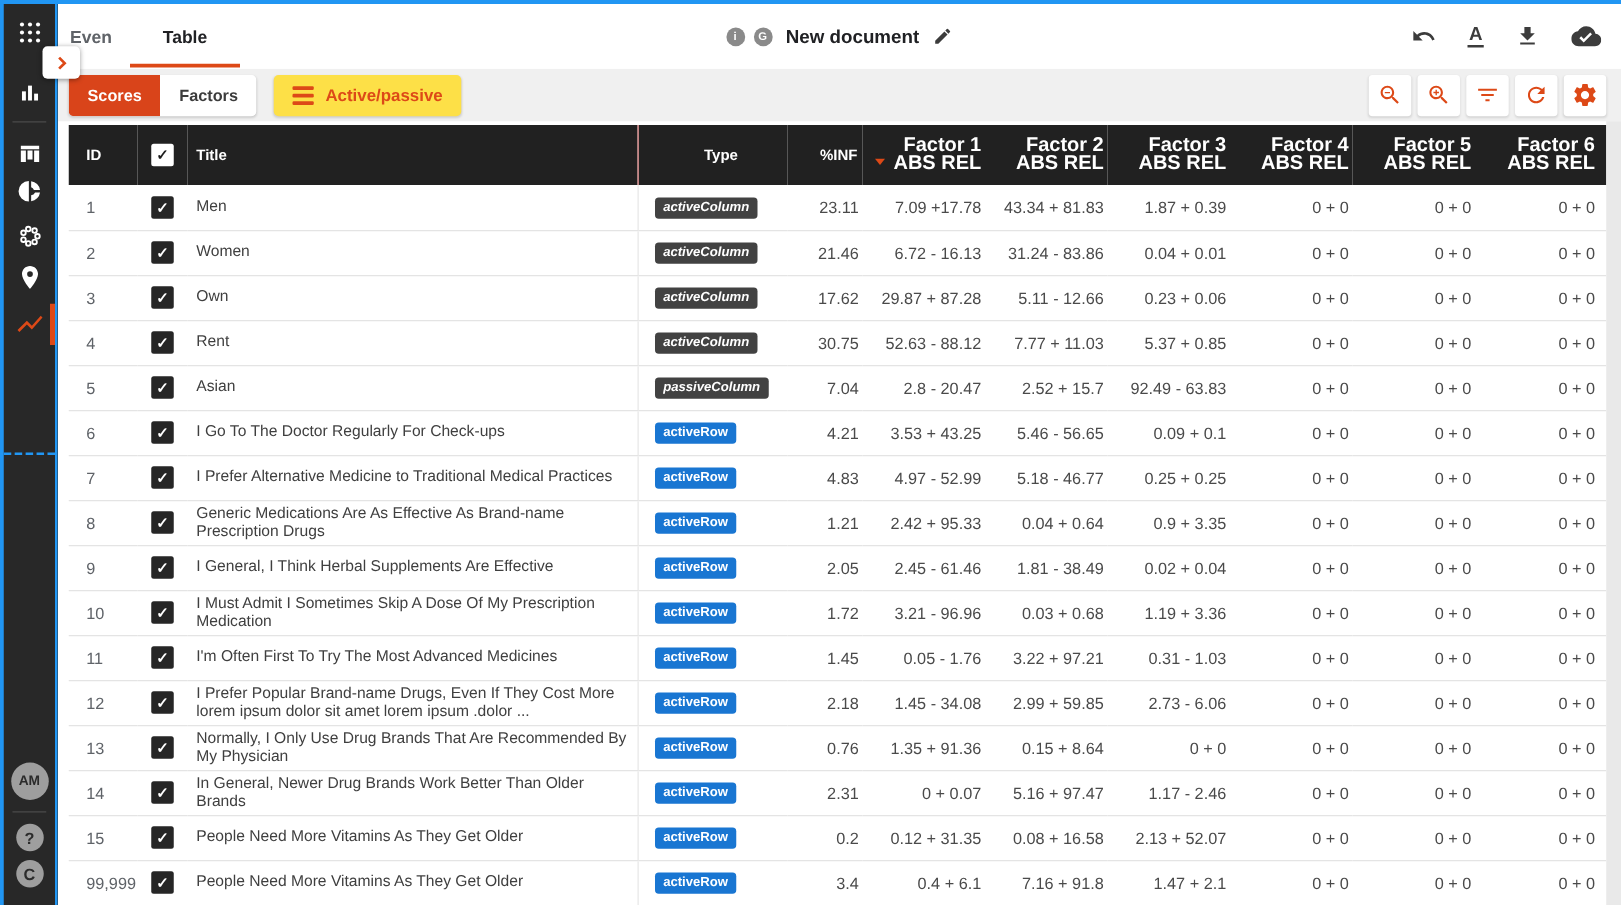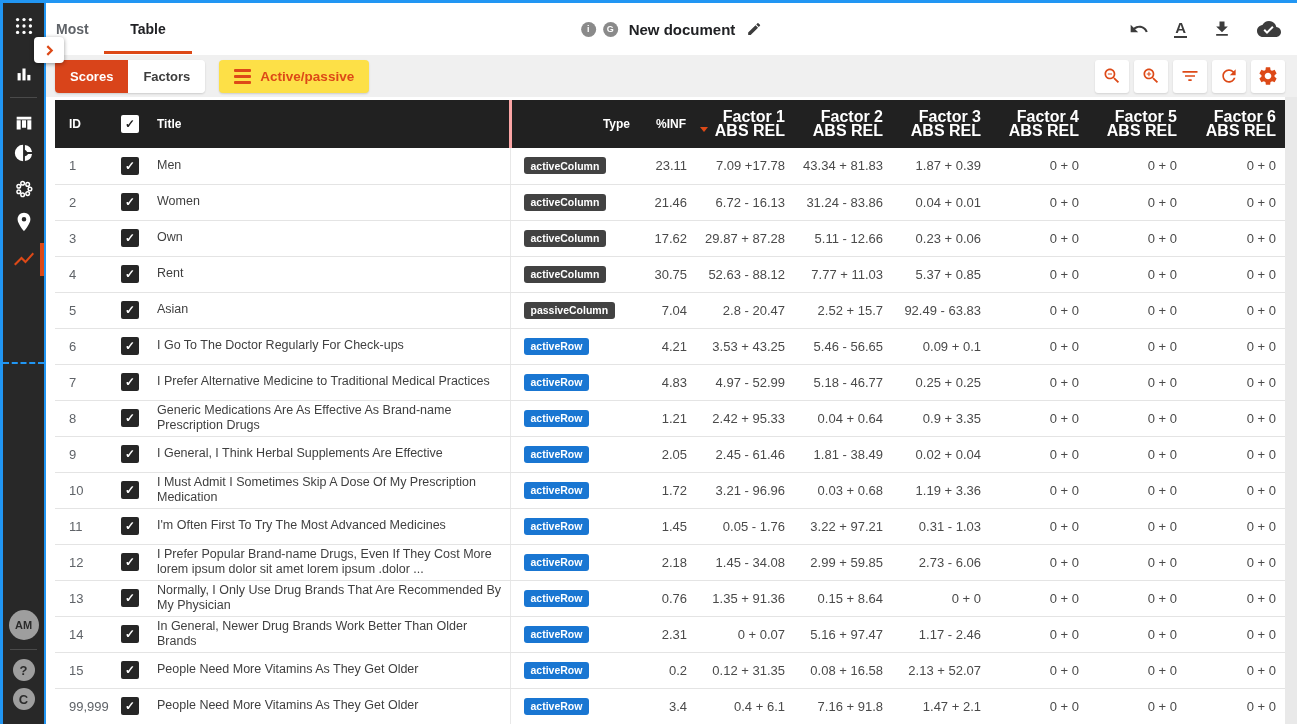--- a/index.html
+++ b/index.html
@@ -70,42 +70,42 @@
   .toolbar-right { margin-left:auto; display:flex; gap:5px; }
   .tb-iconbtn { width:34px; height:33px; background:#fff; border-radius:3px;
     box-shadow:0 1px 2px rgba(0,0,0,.12); display:flex; align-items:center; justify-content:center; cursor:pointer; }
 
   
   .table-wrap { margin:3px 0 0 9px; width:1230px; background:#fff; }
   table { border-collapse:collapse; table-layout:fixed; width:1230px; }
   thead th { background:#212121; color:#fff; font-size:12px; font-weight:bold; height:48px; }
   .th-id { text-align:left; padding-left:14px; }
   .th-title { text-align:left; padding-left:7px; }
-  .th-type { text-align:right; padding-left:13px; border-left:3px solid #fca5a5; }
+  .th-type { text-align:center; padding-left:13px; border-left:1px solid #fca5a5; }
   .th-inf { text-align:right; padding-right:4px; }
   .th-factor { text-align:right; padding-right:3px; }
   .fwrap { display:flex; align-items:center; justify-content:flex-end; gap:7px; }
   .fh { display:flex; flex-direction:column; text-align:right; font-size:16px; line-height:14px; }
   .sort-arrow { width:0; height:0; border-left:4px solid transparent; border-right:4px solid transparent;
     border-top:5px solid #dd4917; margin-top:10px; }
   thead th:last-child { padding-right:9px; }
 
   tbody td { height:36px; border-bottom:1px solid #e4e4e4; color:#4a4a4a; font-size:13px;
     vertical-align:middle; }
   .td-id { padding-left:14px; color:#5f6368; }
   .td-title { font-size:12.5px; line-height:15.5px; color:#3f3f3f; padding:2px 6px 2px 7px; }
   .td-type { border-left:1px solid #e8e8e8; padding-left:13px; }
   .td-num { text-align:right; padding-right:3px; }
   tbody td:last-child { padding-right:9px; }
   .cb { width:18px; height:18px; background:#262626; border-radius:2px; color:#fff; font-size:12px;
     font-weight:bold; display:flex; align-items:center; justify-content:center; margin:0 auto; cursor:pointer; }
   .cb-h { background:#fff; color:#1c1c1c; }
   .badge { display:inline-block; padding:2.5px 7px; border-radius:3px; color:#fff;
     font-size:10.5px; font-weight:bold; }
-  .badge-dark { background:#424242; }
+  .badge-dark { background:#424242;font-style:italic; }
   .badge-blue { background:#1976d2; }
 
   .right-gutter { position:fixed; top:97px; right:0; bottom:0; width:12px; background:#e9e9e9; z-index:5; }
 </style>
 </head>
 <body>
 
 <div class="top-line"></div>
 
 <nav class="sidebar">
@@ -179,21 +179,21 @@
     <path d="M3 1l4 4-4 4"></path>
   </svg>
 </div>
 
 <div class="right-gutter"></div>
 
 <div class="content">
 
   <header class="app-header">
     <div class="tabs">
-      <div class="tab tab-chart">Most</div>
+      <div class="tab tab-chart">Even</div>
       <div class="tab tab-table">Table</div>
     </div>
 
     <div class="doc-title">
       <span class="mini-badge">i</span>
       <span class="mini-badge">G</span>
       <span class="title-text">New document</span>
       <span class="edit">
         <svg width="16" height="16" viewBox="0 0 24 24" fill="#3c3c3c">
           <path d="M3 17.25V21h3.75L17.81 9.94l-3.75-3.75L3 17.25zM20.71 7.04a.996.996 0 0 0 0-1.41l-2.34-2.34a.996.996 0 0 0-1.41 0l-1.83 1.83 3.75 3.75 1.83-1.83z"></path>

